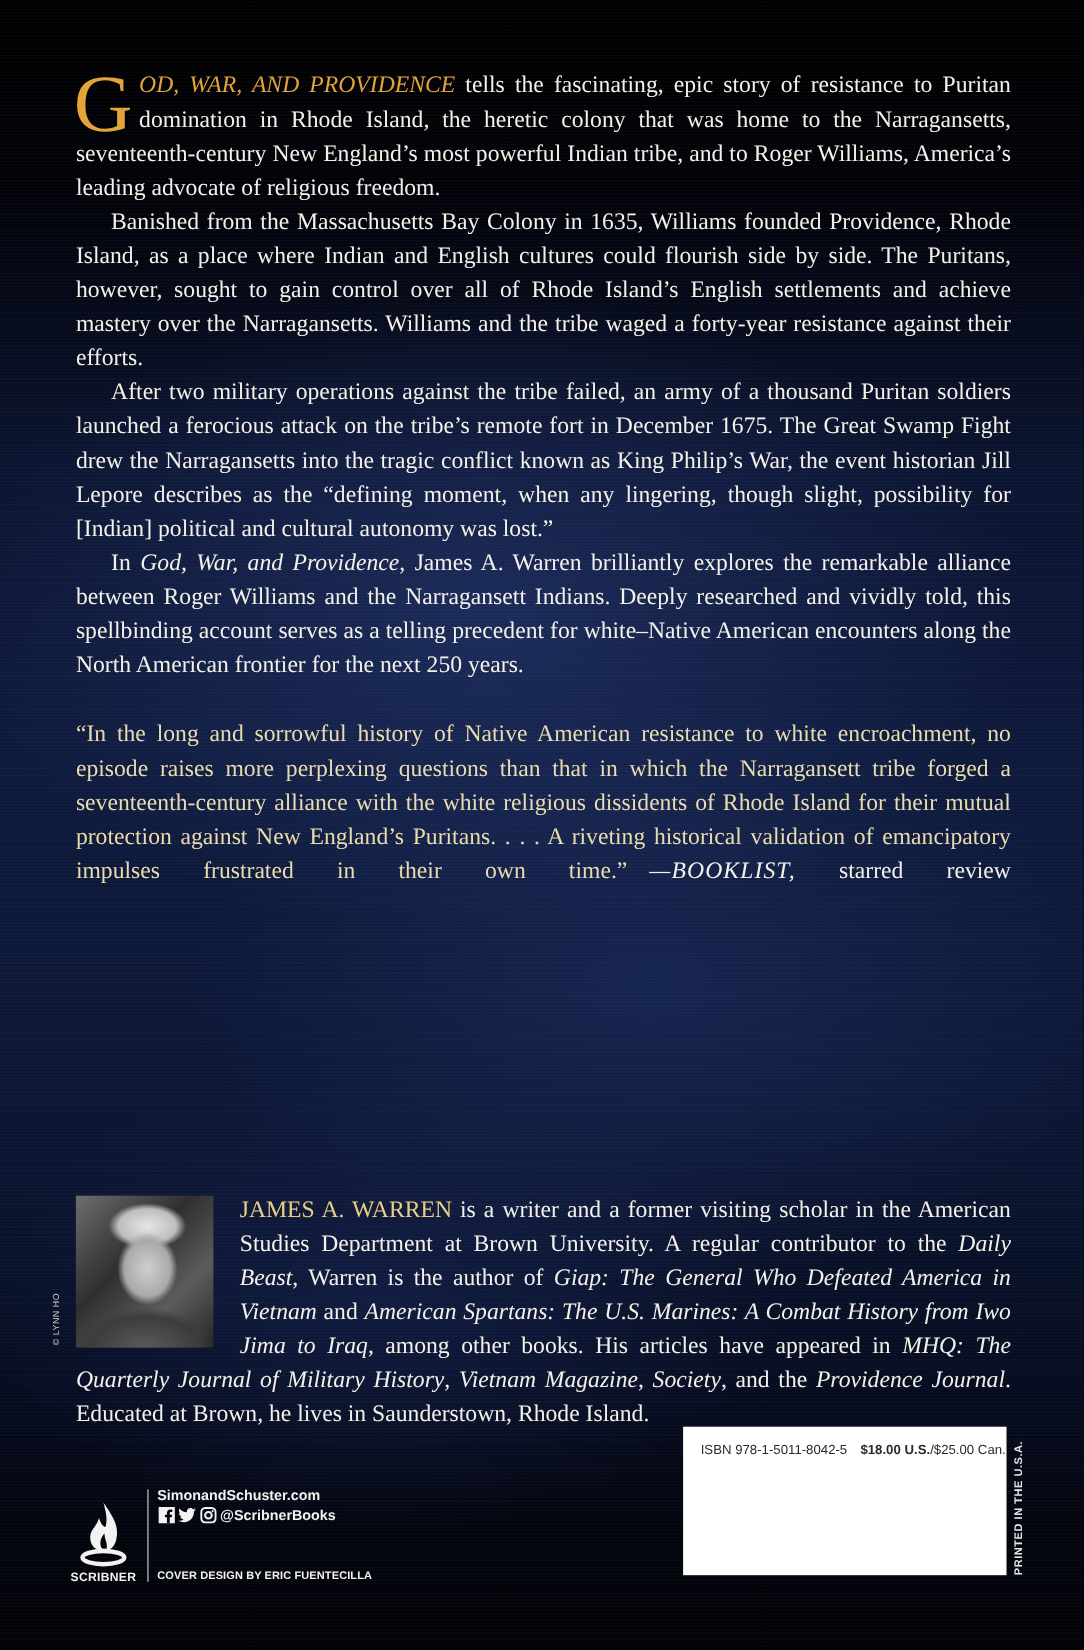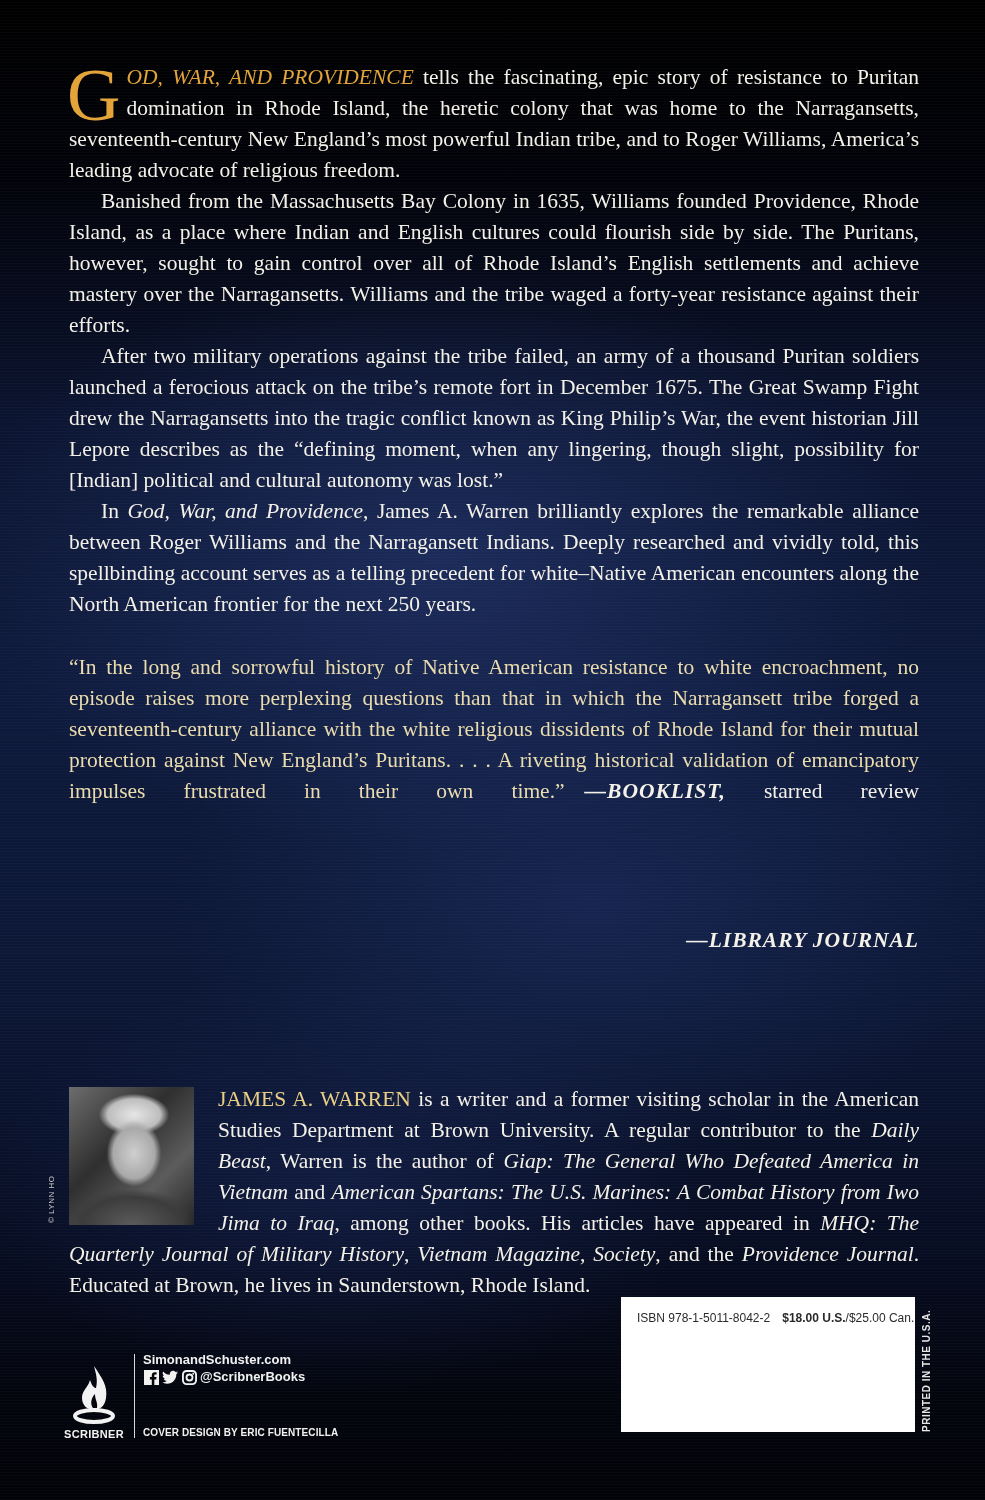--- a/index.html
+++ b/index.html
@@ -27,21 +27,21 @@
   .indent { text-indent: 32px; }
   .dropcap {
     float: left; color: #e3a43a; font-size: 74px; line-height: 58px;
     margin: 4px 6px -4px -2px; font-family: "Liberation Serif", serif;
   }
   .gold-ital { color: #e3a43a; font-style: italic; }
   .ital { font-style: italic; }
   .quotes { position: absolute; left: 69px; width: 850px; color: #eadcae; font-size: 21.5px; line-height: 31px; }
   .quote { margin: 0; text-align: justify; }
   .attrib { text-align: right; color: #f4f1e8; }
-  .attrib-caps { letter-spacing: 1px; font-weight: bold; }
+  .attrib-caps { letter-spacing: 1px; }
   .bio-wrap { position: absolute; left: 69px; top: 1056px; width: 850px; color: #f4f1e8; font-size: 21.5px; line-height: 31px; text-align: justify; margin-top: 28px; }
   .author-photo {
     float: left; width: 125px; height: 138px; margin: 3px 24px 6px 0;
     background:
       radial-gradient(ellipse 38px 46px at 52% 48%, #cfcfcf 0%, #a9a9a9 55%, transparent 72%),
       radial-gradient(ellipse 44px 26px at 52% 20%, #e6e6e6 0%, #bdbdbd 60%, transparent 80%),
       radial-gradient(ellipse 70px 40px at 50% 100%, #5b5b5b 0%, #3c3c3c 70%, transparent 90%),
       linear-gradient(135deg, #6d6d6d, #2f2f2f 40%, #5c5c5c 70%, #262626);
     position: relative;
   }
@@ -54,21 +54,21 @@
   .footer-left {
     position: absolute; left: 68px; top: 1348px; height: 92px;
     display: flex; align-items: stretch;
     font-family: "Liberation Sans", sans-serif; color: #f2f2f2;
   }
   .logo { width: 52px; display: flex; flex-direction: column; align-items: center; justify-content: flex-end; padding-right: 10px; }
   .logo-label { font-size: 11px; font-weight: bold; letter-spacing: 0.3px; margin-top: 2px; }
   .vdivider { width: 1px; background: #d8d8d8; margin: 6px 8px 2px 4px; }
   .footer-links { display: flex; flex-direction: column; justify-content: space-between; padding: 4px 0 0 0; }
   .site { font-size: 13px; font-weight: bold; }
-  .social { display: flex; align-items: flex-start; gap: 3px; font-size: 13px; font-weight: bold; margin-top: 2px; }
+  .social { display: flex; align-items: center; gap: 3px; font-size: 13px; font-weight: bold; margin-top: 2px; }
   .social-icon { width: 16px; height: 16px; display: inline-flex; align-items: center; justify-content: center; }
   .credits { font-size: 10px; font-weight: bold; line-height: 15px; margin-top: 12px; letter-spacing: 0.1px; }
   .code-0619 { position: absolute; left: 868px; top: 1309px; font-family: "Liberation Sans", sans-serif; font-size: 11px; font-weight: bold; color: #e8e8e8; letter-spacing: 0.5px; }
   .barcode-box { position: absolute; left: 621px; top: 1297px; width: 294px; height: 135px; background: #ffffff; }
   .isbn-line { position: absolute; left: 16px; top: 14px; font-family: "Liberation Sans", sans-serif; font-size: 12px; color: #2a2a2a; white-space: nowrap; }
   .isbn-line .price-us { font-weight: bold; margin-left: 12px; }
   .printed { position: absolute; left: 921px; top: 1432px; transform-origin: left top; transform: rotate(-90deg); font-family: "Liberation Sans", sans-serif; font-size: 10px; font-weight: bold; color: #e6e6e6; letter-spacing: 0.5px; white-space: nowrap; }
 </style>
 </head>
 <body>
@@ -83,21 +83,20 @@
     <p class="indent">After two military operations against the tribe failed, an army of a thousand Puritan soldiers launched a ferocious attack on the tribe’s remote fort in December 1675. The Great Swamp Fight drew the Narragansetts into the tragic conflict known as King Philip’s War, the event historian Jill Lepore describes as the “defining moment, when any lingering, though slight, possibility for [Indian] political and cultural autonomy was lost.”</p>
     <p class="indent"><span>In </span><span class="ital">God, War, and Providence</span><span>, James A. Warren brilliantly explores the remarkable alliance between Roger Williams and the Narragansett Indians. Deeply researched and vividly told, this spellbinding account serves as a telling precedent for white–Native American encounters along the North American frontier for the next 250 years.</span></p>
   </div>
 
   <div class="quotes" style="top:652px;">
     <p class="quote" style="text-align:justify; text-align-last:justify;"><span>“In the long and sorrowful history of Native American resistance to white encroachment, no episode raises more perplexing questions than that in which the Narragansett tribe forged a seventeenth-century alliance with the white religious dissidents of Rhode Island for their mutual protection against New England’s Puritans. . . . A riveting historical validation of emancipatory impulses frustrated in their own time.”</span><span style="display:inline-block;width:20px;"></span><span class="attrib"><span class="ital attrib-caps">—BOOKLIST,</span><span> starred review</span></span></p>
   </div>
 
 
   <div class="quotes" style="top:956px;">
-    <p class="attrib" style="margin-top:-31px;"><span class="ital attrib-caps">—LIBRARY JOURNAL</span></p>
   </div>
 
   <div class="bio-wrap">
     <div class="author-photo">
       <span class="photo-credit">© LYNN HO</span>
     </div>
     <span class="author-name">JAMES A. WARREN</span><span> is a writer and a former visiting scholar in the American Studies Department at Brown University. A regular contributor to the </span><span class="ital">Daily Beast</span><span>, Warren is the author of </span><span class="ital">Giap: The General Who Defeated America in Vietnam</span><span> and </span><span class="ital">American Spartans: The U.S. Marines: A Combat History from Iwo Jima to Iraq</span><span>, among other books. His articles have appeared in </span><span class="ital">MHQ: The Quarterly Journal of Military History</span><span>, </span><span class="ital">Vietnam Magazine</span><span>, </span><span class="ital">Society</span><span>, and the </span><span class="ital">Providence Journal</span><span>. Educated at Brown, he lives in Saunderstown, Rhode Island.</span>
   </div>
 
   <div class="footer-left">
@@ -138,18 +137,18 @@
       <div class="credits">
         <div>COVER DESIGN BY ERIC FUENTECILLA</div>
       </div>
     </div>
   </div>
 
   <div class="code-0619">0619</div>
 
   <div class="barcode-box">
     <div class="isbn-line">
-      <span>ISBN 978-1-5011-8042-2</span><span class="price-us">$18.00 U.S.</span><span>/$25.00 Can.</span>
+      <span>ISBN 978-1-5011-8042-5</span><span class="price-us">$18.00 U.S.</span><span>/$25.00 Can.</span>
     </div>
   </div>
 
   <div class="printed">PRINTED IN THE U.S.A.</div>
 </div>
 
 </body></html>

